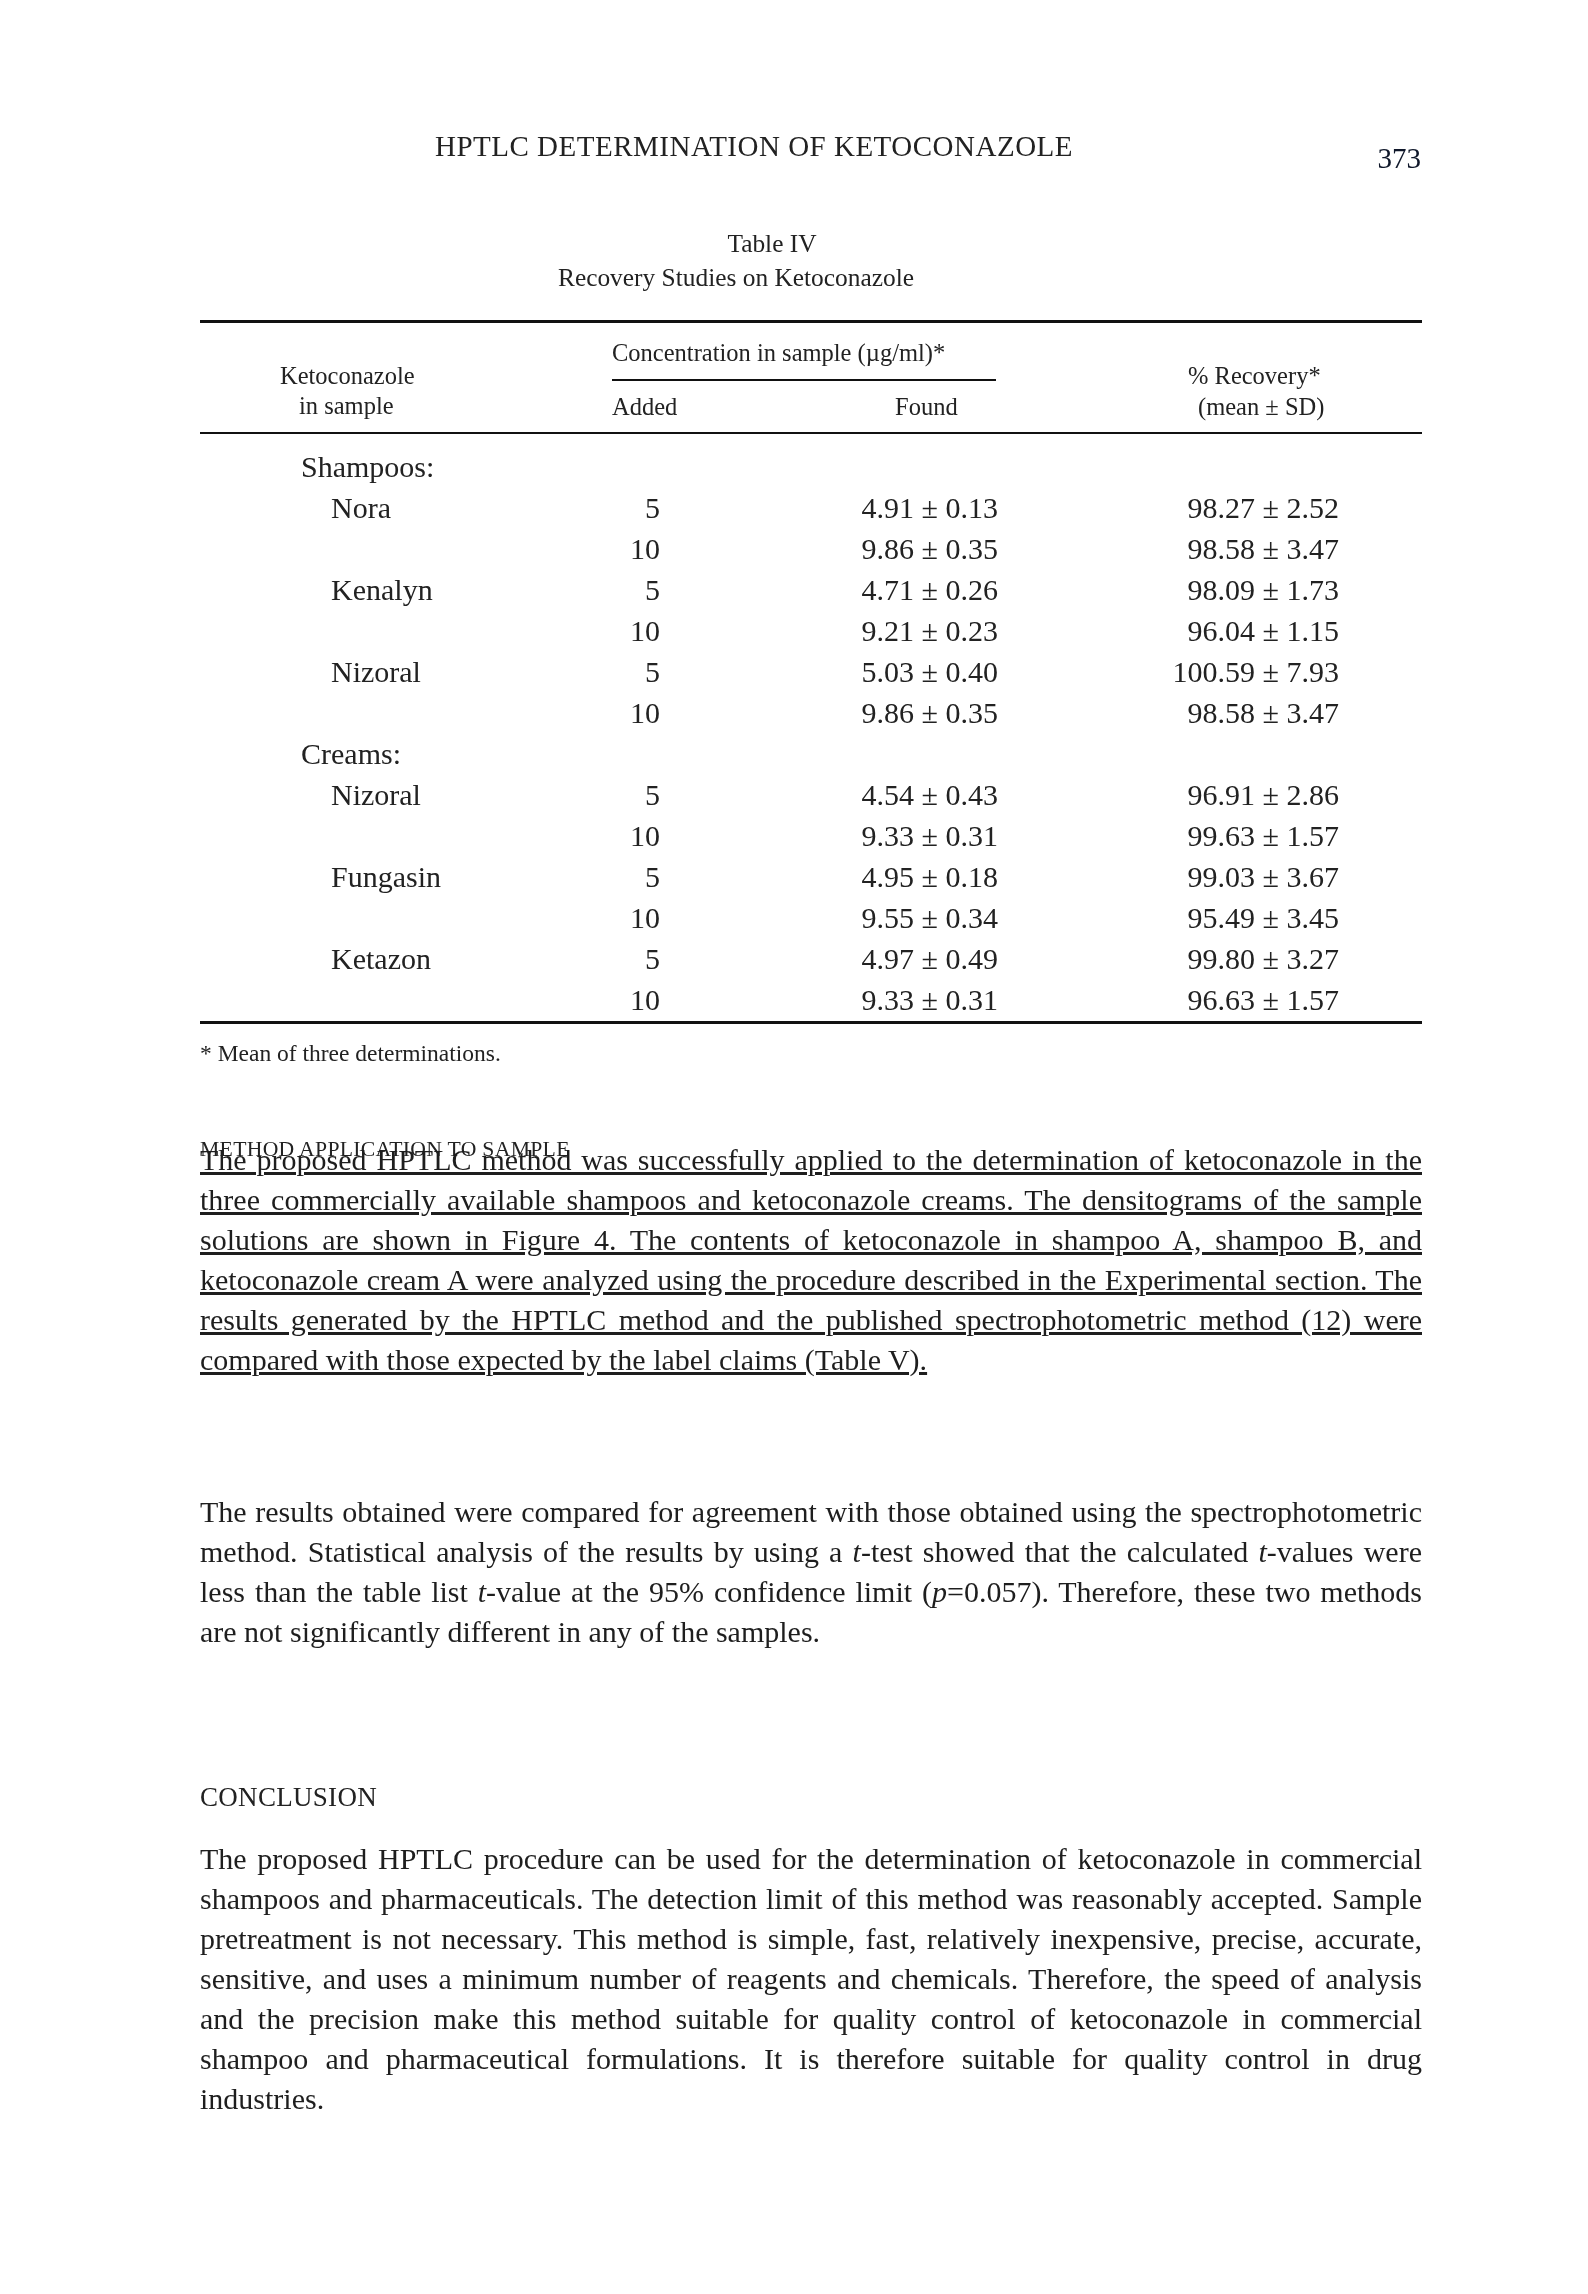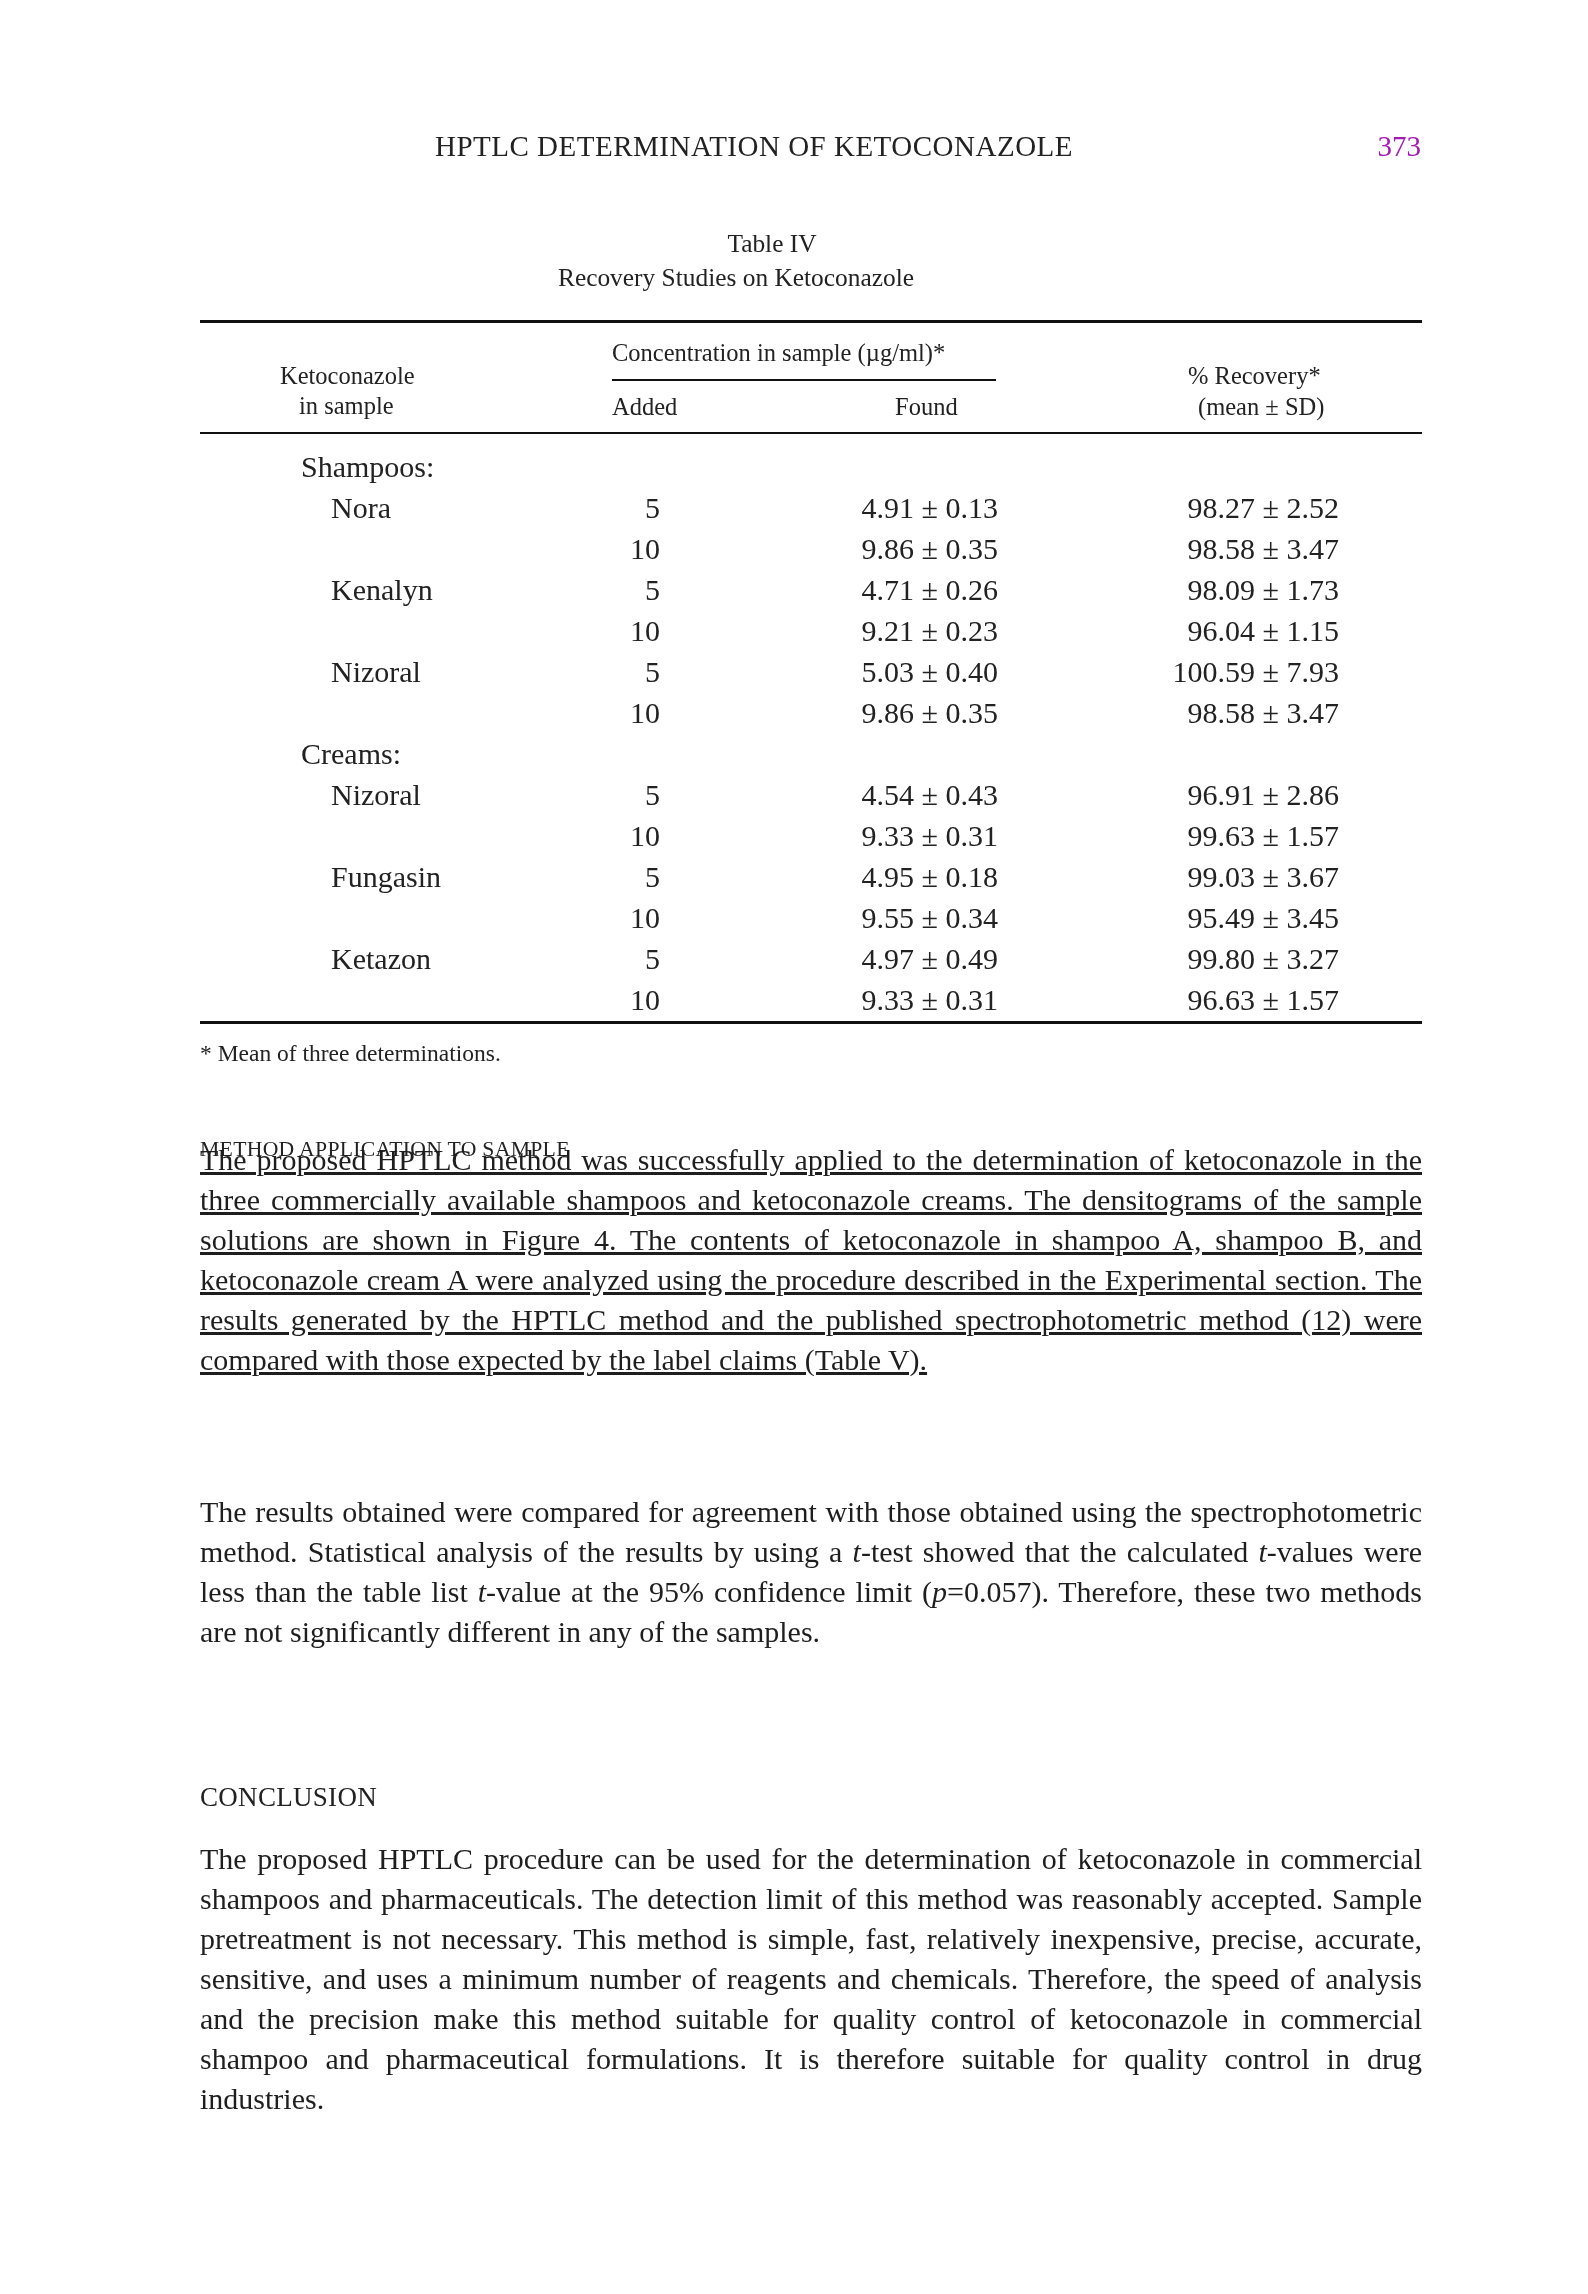--- a/index.html
+++ b/index.html
@@ -5,21 +5,21 @@
     html, body { margin: 0; padding: 0; background: #ffffff; }
     body {
       width: 1589px; height: 2295px; position: relative; overflow: hidden;
       font-family: "Liberation Serif", "DejaVu Serif", serif; color: #1e1e1e;
     }
     .running-head {
       position: absolute; top: 130px; left: 435px; font-size: 29px;
       letter-spacing: 0.5px; color: #222;
     }
     .page-number {
-      position: absolute; top: 130px; right: 168px; font-size: 29px; color: #a21caf;
+      position: absolute; top: 142px; right: 168px; font-size: 29px; color: #0f172a;
     }
     .table-title {
       position: absolute; top: 229px; left: 0; width: 1544px; text-align: center;
       font-size: 25.4px; color: #222;
     }
     .table-subtitle {
       position: absolute; top: 263px; left: 0; width: 1472px; text-align: center;
       font-size: 25.4px; color: #222;
     }
     .rule {

